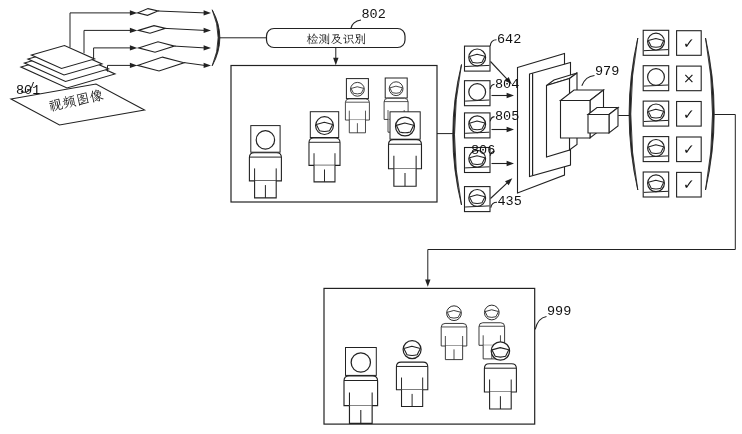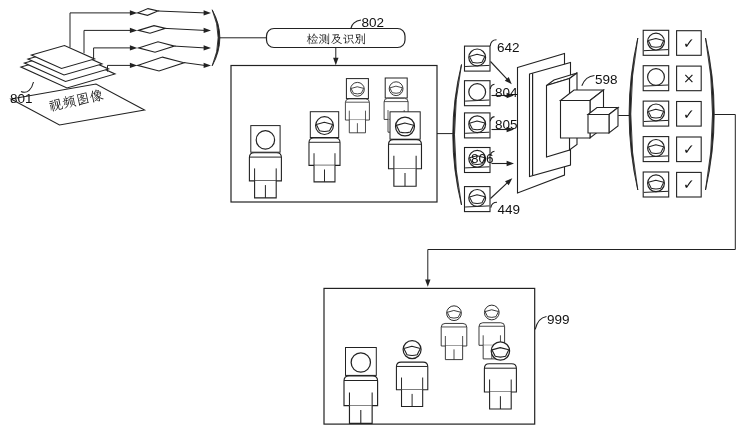--- a/index.html
+++ b/index.html
@@ -1,20 +1,20 @@
 <!DOCTYPE html>
 <html><head>
 <meta charset="utf-8">
 <style>
   html,body { margin:0; padding:0; background:#ffffff; }
   .stage { position:relative; width:742px; height:434px; background:#ffffff; overflow:hidden;
            font-family:"Liberation Serif","DejaVu Serif",serif; }
   .stage svg { position:absolute; left:0; top:0; }
   .ref-label { position:absolute; font-size:13.5px; line-height:1; color:#111;
-               font-family:Liberation Sans, sans-serif; white-space:nowrap;margin-top:8px; }
+               font-family:Liberation Mono, monospace; white-space:nowrap; }
   .check-mark { position:absolute; width:24.6px; height:24.6px; line-height:24.6px;
                 text-align:center; font-size:14px; color:#111;
                 font-family:"DejaVu Sans","Liberation Sans",sans-serif; }
 </style>
 </head>
 <body>
 
 <div class="stage">
 <svg width="742" height="434" viewBox="0 0 742 434">
 <g>
@@ -285,27 +285,27 @@
             <path d="M -16,17.2 L 16,17.2" fill="none" stroke="#222222" stroke-width="1"></path>
             <path d="M -10.8,28.5 L -10.8,41 M 10.8,28.5 L 10.8,41" fill="none" stroke="#222222" stroke-width="1"></path>
             <path d="M -10.8,41 L -10.8,58 L 10.8,58 L 10.8,41" fill="white" stroke="#222222" stroke-width="1.1"></path>
             <path d="M 0,45.2 L 0,58" fill="none" stroke="#222222" stroke-width="1"></path>
           </g>
           <circle cx="0" cy="0" r="9.2" fill="white" stroke="#222222" stroke-width="1.2"></circle>
         </g>
 </g>
 <path d="M 546.5,316.5 C 540.5,317.5 536.8,322.5 535.2,329.3" fill="none" stroke="#222222" stroke-width="1.1"></path>
 </svg>
-<div class="ref-label" style="left:10px;top:83.5px">801</div>
+<div class="ref-label" style="left:16px;top:83.5px">801</div>
 <div class="ref-label" style="left:361.5px;top:8px">802</div>
 <div class="ref-label" style="left:497px;top:33px">642</div>
 <div class="ref-label" style="left:495px;top:77.5px">804</div>
 <div class="ref-label" style="left:495px;top:109.8px">805</div>
 <div class="ref-label" style="left:471px;top:144.4px">806</div>
-<div class="ref-label" style="left:497.5px;top:194.8px">449</div>
-<div class="ref-label" style="left:595px;top:64.5px">598</div>
+<div class="ref-label" style="left:497.5px;top:194.8px">435</div>
+<div class="ref-label" style="left:595px;top:64.5px">979</div>
 <div class="ref-label" style="left:547px;top:305px">999</div>
 <div class="check-mark" style="left:676.6px;top:30.7px">✓</div>
 <div class="check-mark" style="left:676.6px;top:66.10000000000001px">×</div>
 <div class="check-mark" style="left:676.6px;top:101.5px">✓</div>
 <div class="check-mark" style="left:676.6px;top:137.0px">✓</div>
 <div class="check-mark" style="left:676.6px;top:172.4px">✓</div>
 </div>
 
 </body></html>

